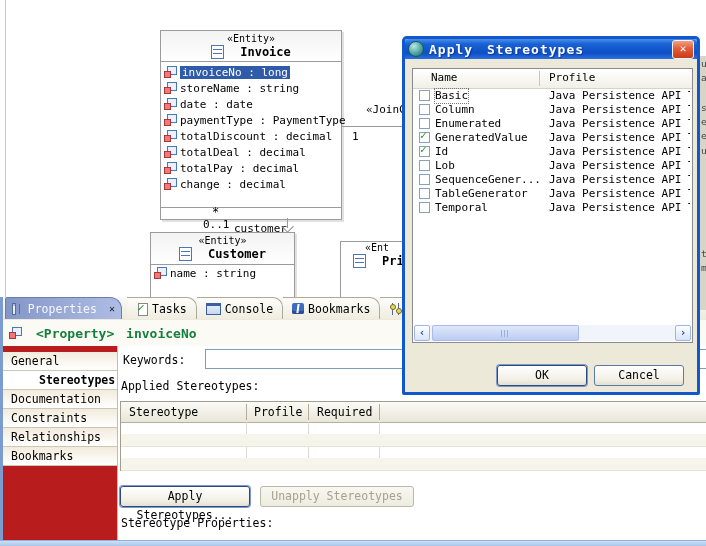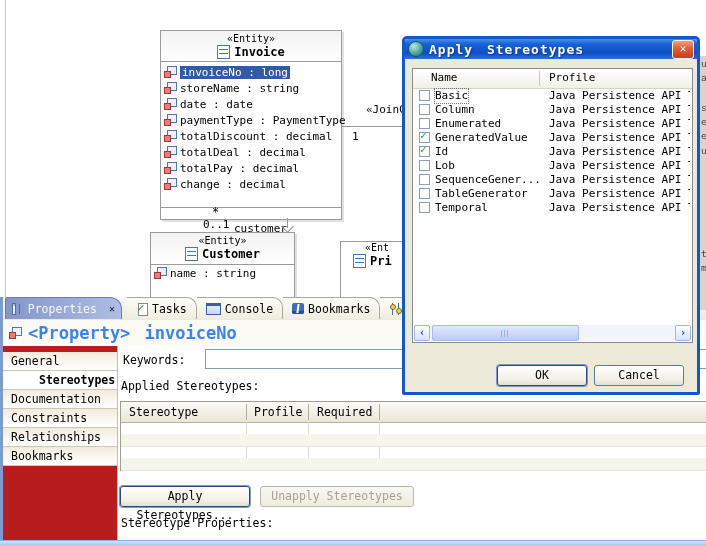--- a/index.html
+++ b/index.html
@@ -4,21 +4,21 @@
 <style>
   html,body{margin:0;padding:0;background:#888;}
   #stage{position:relative;width:706px;height:546px;background:#FFFFFF;overflow:hidden;
          font-family:"DejaVu Sans Mono",monospace;font-size:11px;color:#000;}
   
   #canvas{position:absolute;left:0;top:0;width:706px;height:297px;background:#fff;overflow:hidden;}
   .canvas-edge{position:absolute;left:5px;top:0;width:1px;height:297px;background:#C6C6C6;}
   .uml-box{position:absolute;background:#FFFFFF;border:1px solid #9B9B9B;box-shadow:2px 2px 0 rgba(170,170,170,.35);}
   .uml-head{border-bottom:1px solid #9B9B9B;background:linear-gradient(#F3F3F3,#FFFFFF);text-align:center;padding-top:2px;}
   .stereo{font-size:10px;line-height:12px;}
-  .uml-name{font-weight:bold;font-size:12px;display:flex;justify-content:center;align-items:center;gap:4px;line-height:14px;}
+  .uml-name{font-weight:bold;font-size:12px;display:flex;justify-content:center;align-items:center;gap:16px;line-height:14px;}
   .c-ic{width:11px;height:12px;border:1px solid #4878B8;background:#fff;position:relative;flex:0 0 11px;}
   .c-ic::before{content:"";position:absolute;left:1px;right:1px;top:3px;border-top:1px solid #4878B8;}
   .c-ic::after{content:"";position:absolute;left:1px;right:1px;top:7px;border-top:1px solid #4878B8;}
   .attrs{padding-top:2px;}
   .attr-row{height:16px;display:flex;align-items:center;gap:3px;padding-left:3px;white-space:nowrap;}
   .p-ic{width:13px;height:12px;position:relative;flex:0 0 13px;}
   .p-ic::before{content:"";position:absolute;left:3px;top:0;width:8px;height:7px;border:1px solid #4878B8;background:#EAF1FB;}
   .p-ic::after{content:"";position:absolute;left:0;bottom:0;width:5px;height:5px;background:#F07878;border:1px solid #A83838;}
   .sel{background:#2F5BA8;color:#fff;padding:0 2px;}
   .bline{position:absolute;left:0;right:0;bottom:11px;border-top:1px solid #9B9B9B;}
@@ -50,21 +50,21 @@
   .i-console{width:13px;height:10px;border:1px solid #3A5E9E;background:linear-gradient(#E8F0FA,#C8D8F0);box-shadow:inset 0 2px 0 #3A5E9E;}
   .i-book{width:12px;height:11px;background:#3E6CC0;border-radius:2px;box-shadow:inset 0 -3px 0 #2A4E94;position:relative;}
   .i-book::after{content:"";position:absolute;left:5px;top:1px;width:2px;height:9px;background:#fff;transform:skewX(-8deg);}
   .i-serv{width:13px;height:12px;position:relative;
       background:linear-gradient(#4A6A9A,#4A6A9A) 3px 0/1px 12px no-repeat,
                  linear-gradient(#4A6A9A,#4A6A9A) 9px 0/1px 12px no-repeat;}
   .i-serv::before{content:"";position:absolute;left:1px;top:1px;width:4px;height:4px;border-radius:50%;background:#E6D85A;border:1px solid #7A6A20;}
   .i-serv::after{content:"";position:absolute;left:7px;top:5px;width:4px;height:4px;border-radius:50%;background:#E6D85A;border:1px solid #7A6A20;}
   #props-header{position:absolute;left:3px;right:0;top:23px;height:26px;background:#FBFAF4;
       display:flex;align-items:center;gap:6px;padding-left:6px;}
-  #props-title{font-weight:bold;font-size:17px;color:#3b82f6;word-spacing:4px;}
+  #props-title{font-weight:bold;font-size:13px;color:#15803d;word-spacing:4px;margin-left:8px;}
   #sidebar{position:absolute;left:3px;top:49px;width:114px;bottom:0;background:#b91c1c;border-right:1px solid #C2BEAC;}
   .nav-item{position:absolute;left:0;right:0;height:19px;line-height:19px;padding-left:8px;font-size:11.5px;
       background:linear-gradient(#F2EADC,#FBF8F2 60%,#FFFFFF);border-bottom:1px solid #CCC8B6;box-sizing:border-box;cursor:default;}
   .nav-item.selnav{background:#FFFFFF;font-weight:bold;}
   #content{position:absolute;left:118px;top:49px;right:0;bottom:0;background:#FFFFFF;}
   .plabel{position:absolute;font-size:11.5px;white-space:nowrap;}
   #kw-input{position:absolute;left:205px;top:52px;width:499px;height:18px;border:1px solid #7F9DB9;background:#fff;
       font-family:"DejaVu Sans Mono",monospace;font-size:11px;padding:0 3px;box-sizing:content-box;}
   #stable{position:absolute;left:120px;top:104px;width:586px;height:68px;border:1px solid #A29E8E;background:#fff;}
   .sth{position:absolute;left:0;right:0;top:0;height:20px;background:linear-gradient(#FBFAF6,#E9E6D8);border-bottom:1px solid #B5B2A2;}

